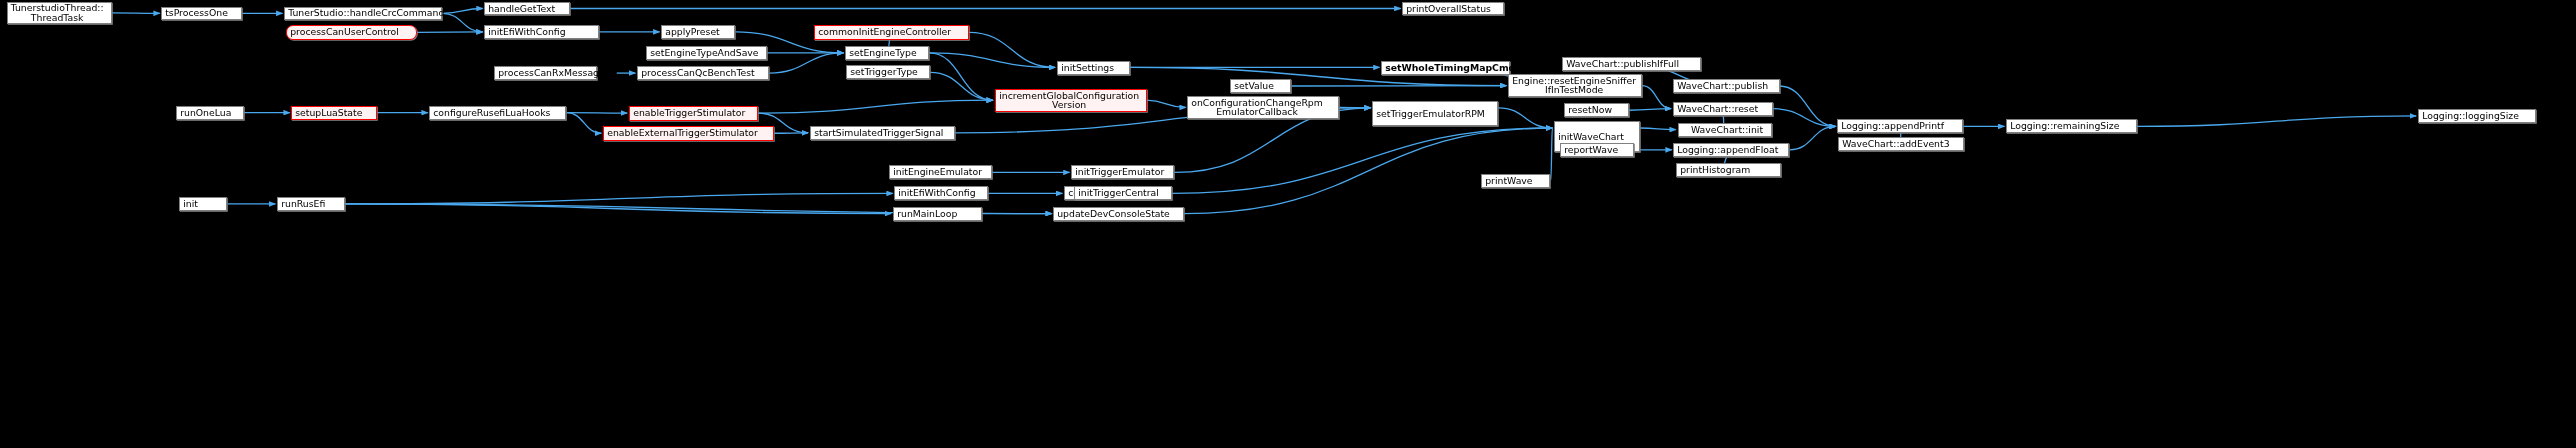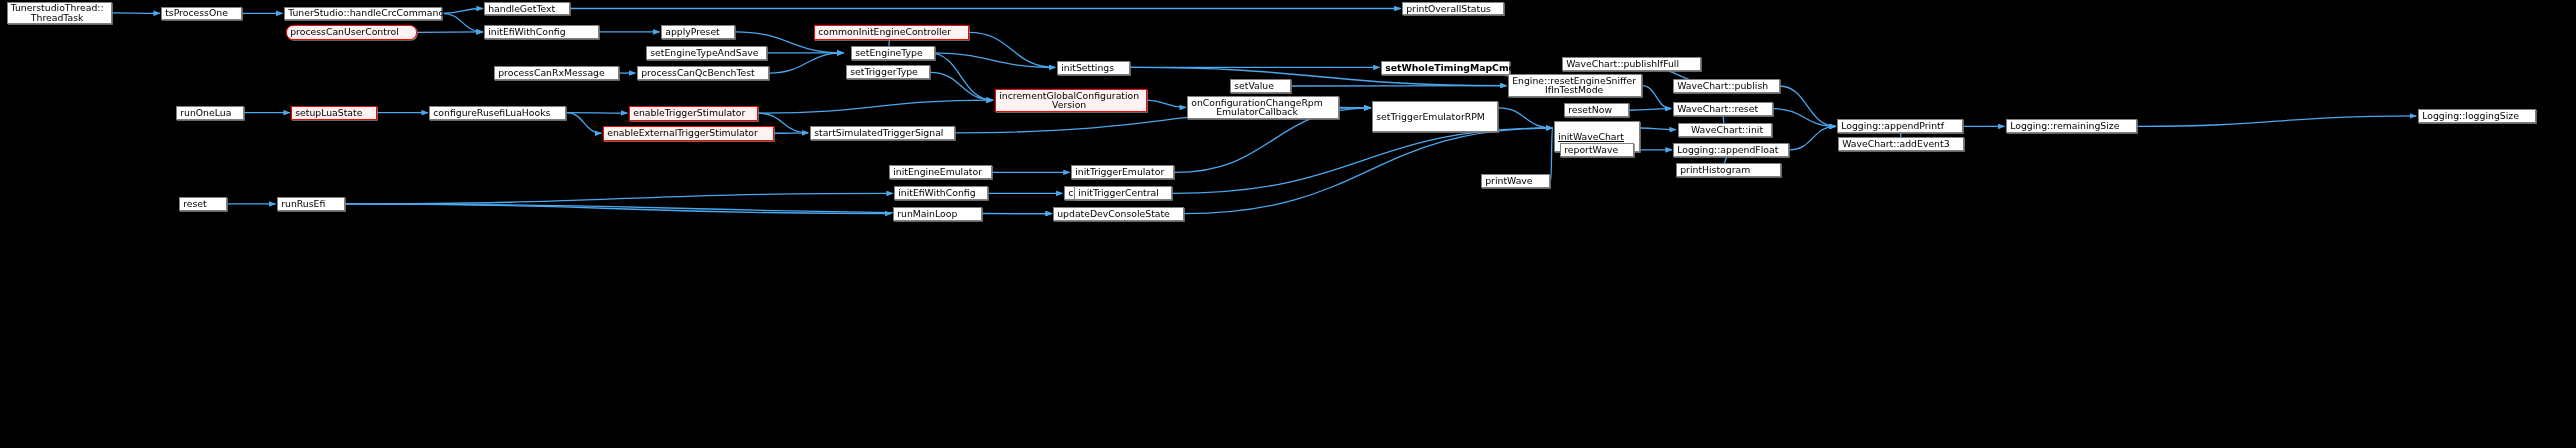--- a/index.html
+++ b/index.html
@@ -88,58 +88,58 @@
 ThreadTask</span></div>
       <div class="node" style="left: 161px; top: 6.5px; width: 81px; height: 13.7px;"><span>tsProcessOne</span></div>
       <div class="node" style="left: 284px; top: 6.5px; width: 158px; height: 13.7px;"><span>TunerStudio::handleCrcCommand</span></div>
       <div class="node" style="left: 484px; top: 1.6px; width: 86px; height: 13.7px;"><span>handleGetText</span></div>
       <div class="node" style="left: 1402px; top: 1.6px; width: 102px; height: 13.7px;"><span>printOverallStatus</span></div>
       <div class="node red" style="left: 286px; top: 25px; width: 131px; height: 14.5px; border-radius: 7px;"><span>processCanUserControl</span></div>
       <div class="node" style="left: 484px; top: 25px; width: 115px; height: 13.7px;"><span>initEfiWithConfig</span></div>
       <div class="node" style="left: 661px; top: 25px; width: 74px; height: 13.7px;"><span>applyPreset</span></div>
       <div class="node red" style="left: 814px; top: 25px; width: 155px; height: 14.5px;"><span>commonInitEngineController</span></div>
       <div class="node" style="left: 646px; top: 46px; width: 121px; height: 13.7px;"><span>setEngineTypeAndSave</span></div>
-      <div class="node" style="left: 845px; top: 46px; width: 84px; height: 13.7px; margin-left: 6px;"><span>setEngineType</span></div>
+      <div class="node" style="left: 845px; top: 46px; width: 84px; height: 13.7px;"><span>setEngineType</span></div>
       <div class="node" style="left: 1057px; top: 61px; width: 73px; height: 13.7px;"><span>initSettings</span></div>
       <div class="node" style="left: 1381px; top: 61px; width: 129px; height: 13.7px; font-weight: bold;"><span>setWholeTimingMapCmd</span></div>
       <div class="node" style="left: 1562px; top: 57px; width: 139px; height: 13.7px;"><span>WaveChart::publishIfFull</span></div>
-      <div class="node" style="left: 494px; top: 66px; width: 125px; height: 13.7px;"><span>processCanRxMessage</span></div>
+      <div class="node" style="left: 494px; top: 66px; width: 103px; height: 13.7px;"><span>processCanRxMessage</span></div>
       <div class="node" style="left: 637px; top: 66px; width: 132px; height: 13.7px;"><span>processCanQcBenchTest</span></div>
       <div class="node" style="left: 846px; top: 65px; width: 84px; height: 13.7px;"><span>setTriggerType</span></div>
       <div class="node" style="left: 1230px; top: 79px; width: 61px; height: 13.7px;"><span>setValue</span></div>
       <div class="node" style="left: 1508px; top: 74px; width: 134px; height: 22.6px;"><span>Engine::resetEngineSniffer
 IfInTestMode</span></div>
       <div class="node" style="left: 1673px; top: 79px; width: 107px; height: 13.7px;"><span>WaveChart::publish</span></div>
       <div class="node red" style="left: 995px; top: 89px; width: 152px; height: 22.6px;"><span>incrementGlobalConfiguration
 Version</span></div>
       <div class="node" style="left: 1187px; top: 96px; width: 152px; height: 22.6px;"><span>onConfigurationChangeRpm
 EmulatorCallback</span></div>
-      <div class="node" style="left: 1372px; top: 101px; width: 126px; height: 31px;"><span>setTriggerEmulatorRPM</span></div>
+      <div class="node" style="left: 1372px; top: 101px; width: 126px; height: 25px;"><span>setTriggerEmulatorRPM</span></div>
       <div class="node" style="left: 176px; top: 106px; width: 68px; height: 13.7px;"><span>runOneLua</span></div>
       <div class="node red" style="left: 291px; top: 106px; width: 86px; height: 13.7px;"><span>setupLuaState</span></div>
       <div class="node" style="left: 429px; top: 106px; width: 137px; height: 13.7px;"><span>configureRusefiLuaHooks</span></div>
       <div class="node red" style="left: 629px; top: 106px; width: 129px; height: 14.5px;"><span>enableTriggerStimulator</span></div>
       <div class="node" style="left: 1564px; top: 103px; width: 65px; height: 13.7px;"><span>resetNow</span></div>
       <div class="node" style="left: 1673px; top: 102px; width: 100px; height: 13.7px;"><span>WaveChart::reset</span></div>
       <div class="node" style="left: 1837px; top: 119px; width: 126px; height: 13.7px;"><span>Logging::appendPrintf</span></div>
       <div class="node" style="left: 2006px; top: 119px; width: 131px; height: 13.7px;"><span>Logging::remainingSize</span></div>
       <div class="node" style="left: 2418px; top: 109px; width: 118px; height: 13.7px;"><span>Logging::loggingSize</span></div>
       <div class="node red" style="left: 603px; top: 126px; width: 171px; height: 14.5px;"><span>enableExternalTriggerStimulator</span></div>
       <div class="node" style="left: 810px; top: 126px; width: 145px; height: 13.7px;"><span>startSimulatedTriggerSignal</span></div>
-      <div class="node" style="left: 1554px; top: 121px; width: 86px; height: 31px; text-decoration: underline;"><span>initWaveChart</span></div>
+      <div class="node" style="left: 1554px; top: 121px; width: 86px; height: 31px;"><span>initWaveChart</span></div>
       <div class="node" style="left: 1678px; top: 123px; width: 94px; height: 13.7px; padding-left: 12px;"><span>WaveChart::init</span></div>
       <div class="node" style="left: 1838px; top: 137px; width: 126px; height: 13.7px;"><span>WaveChart::addEvent3</span></div>
       <div class="node" style="left: 1560px; top: 143px; width: 74px; height: 13.7px;"><span>reportWave</span></div>
       <div class="node" style="left: 1673px; top: 143px; width: 116px; height: 13.7px;"><span>Logging::appendFloat</span></div>
       <div class="node" style="left: 1676px; top: 163px; width: 105px; height: 13.7px;"><span>printHistogram</span></div>
       <div class="node" style="left: 889px; top: 165px; width: 103px; height: 13.7px;"><span>initEngineEmulator</span></div>
       <div class="node" style="left: 1071px; top: 165px; width: 103px; height: 13.7px;"><span>initTriggerEmulator</span></div>
       <div class="node" style="left: 1481px; top: 174px; width: 69px; height: 13.7px;"><span>printWave</span></div>
       <div class="node" style="left: 894px; top: 186px; width: 94px; height: 13.7px;"><span>initEfiWithConfig</span></div>
       <div class="node" style="left: 1064px; top: 186px; width: 95px; height: 13.7px;"><span>commonEarlyInit</span></div>
       <div class="node" style="left: 1074px; top: 186px; width: 98px; height: 13.7px;"><span>initTriggerCentral</span></div>
-      <div class="node" style="left: 179px; top: 197px; width: 48px; height: 13.7px;"><span>reset</span></div>
+      <div class="node" style="left: 179px; top: 197px; width: 48px; height: 13.7px;"><span>init</span></div>
       <div class="node" style="left: 277px; top: 197px; width: 68px; height: 13.7px;"><span>runRusEfi</span></div>
       <div class="node" style="left: 893px; top: 207px; width: 89px; height: 13.7px;"><span>runMainLoop</span></div>
       <div class="node" style="left: 1053px; top: 207px; width: 131px; height: 13.7px;"><span>updateDevConsoleState</span></div>
     </div>
 </div>
 
 
 </body></html>

